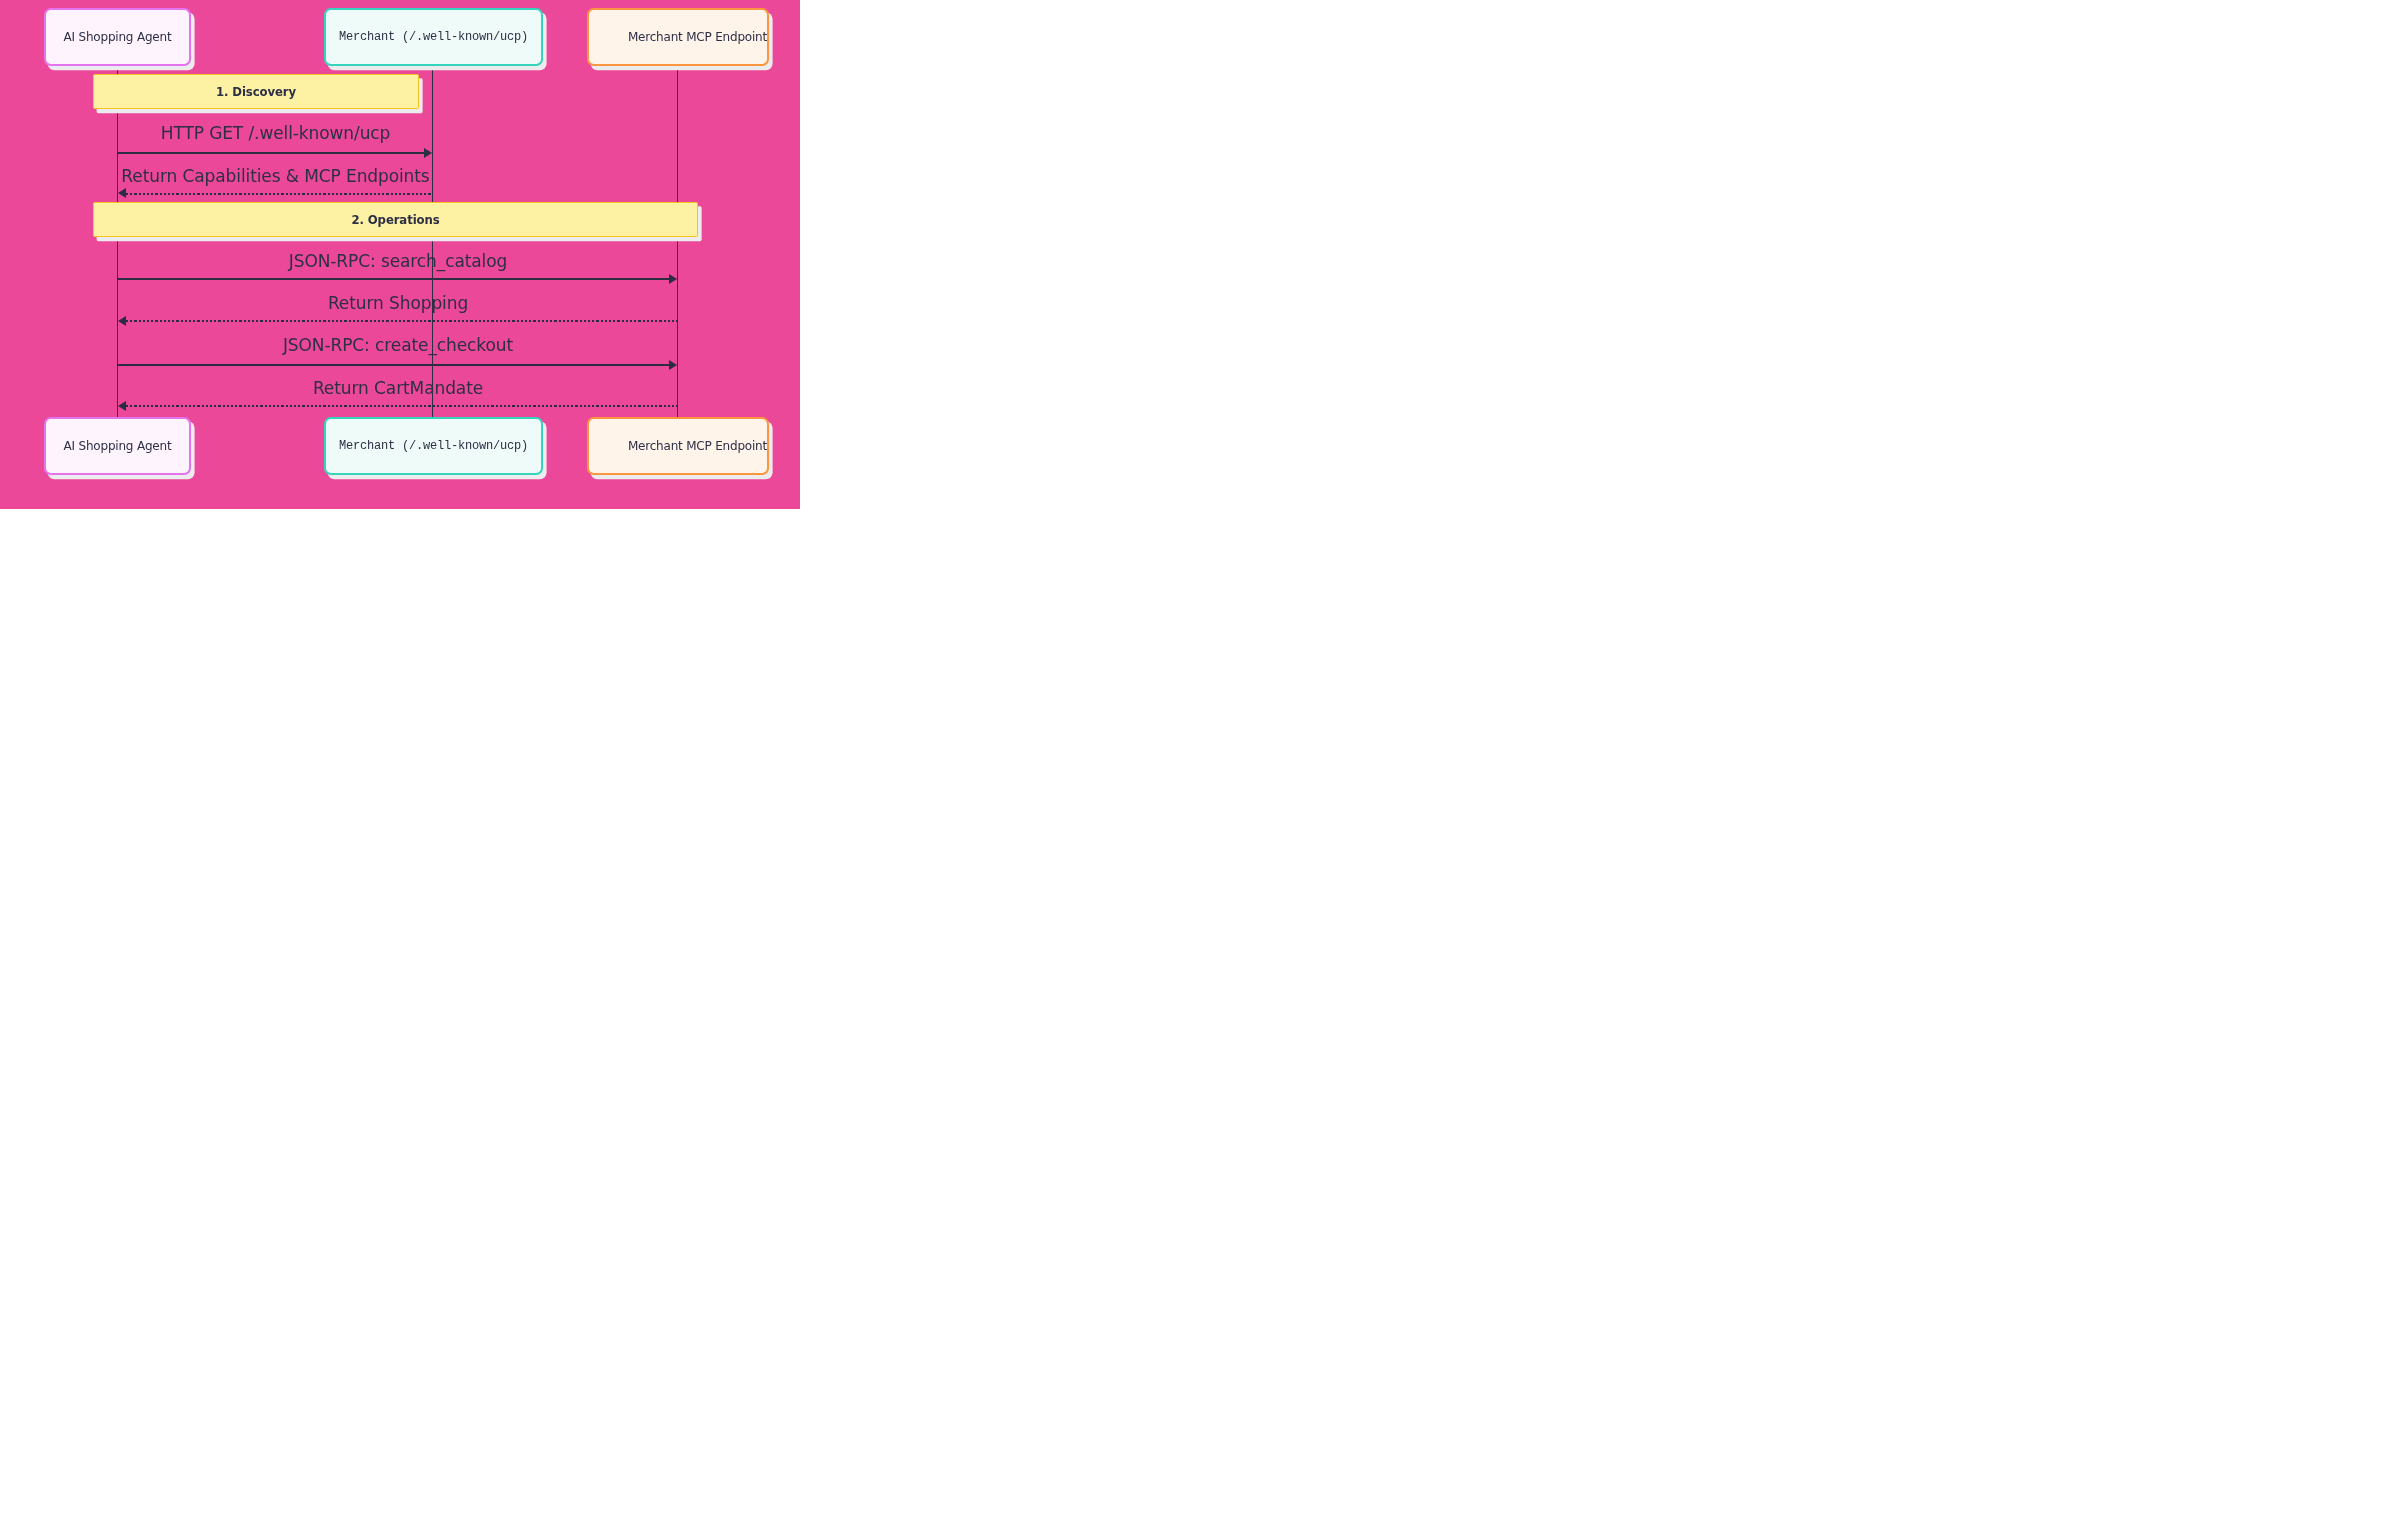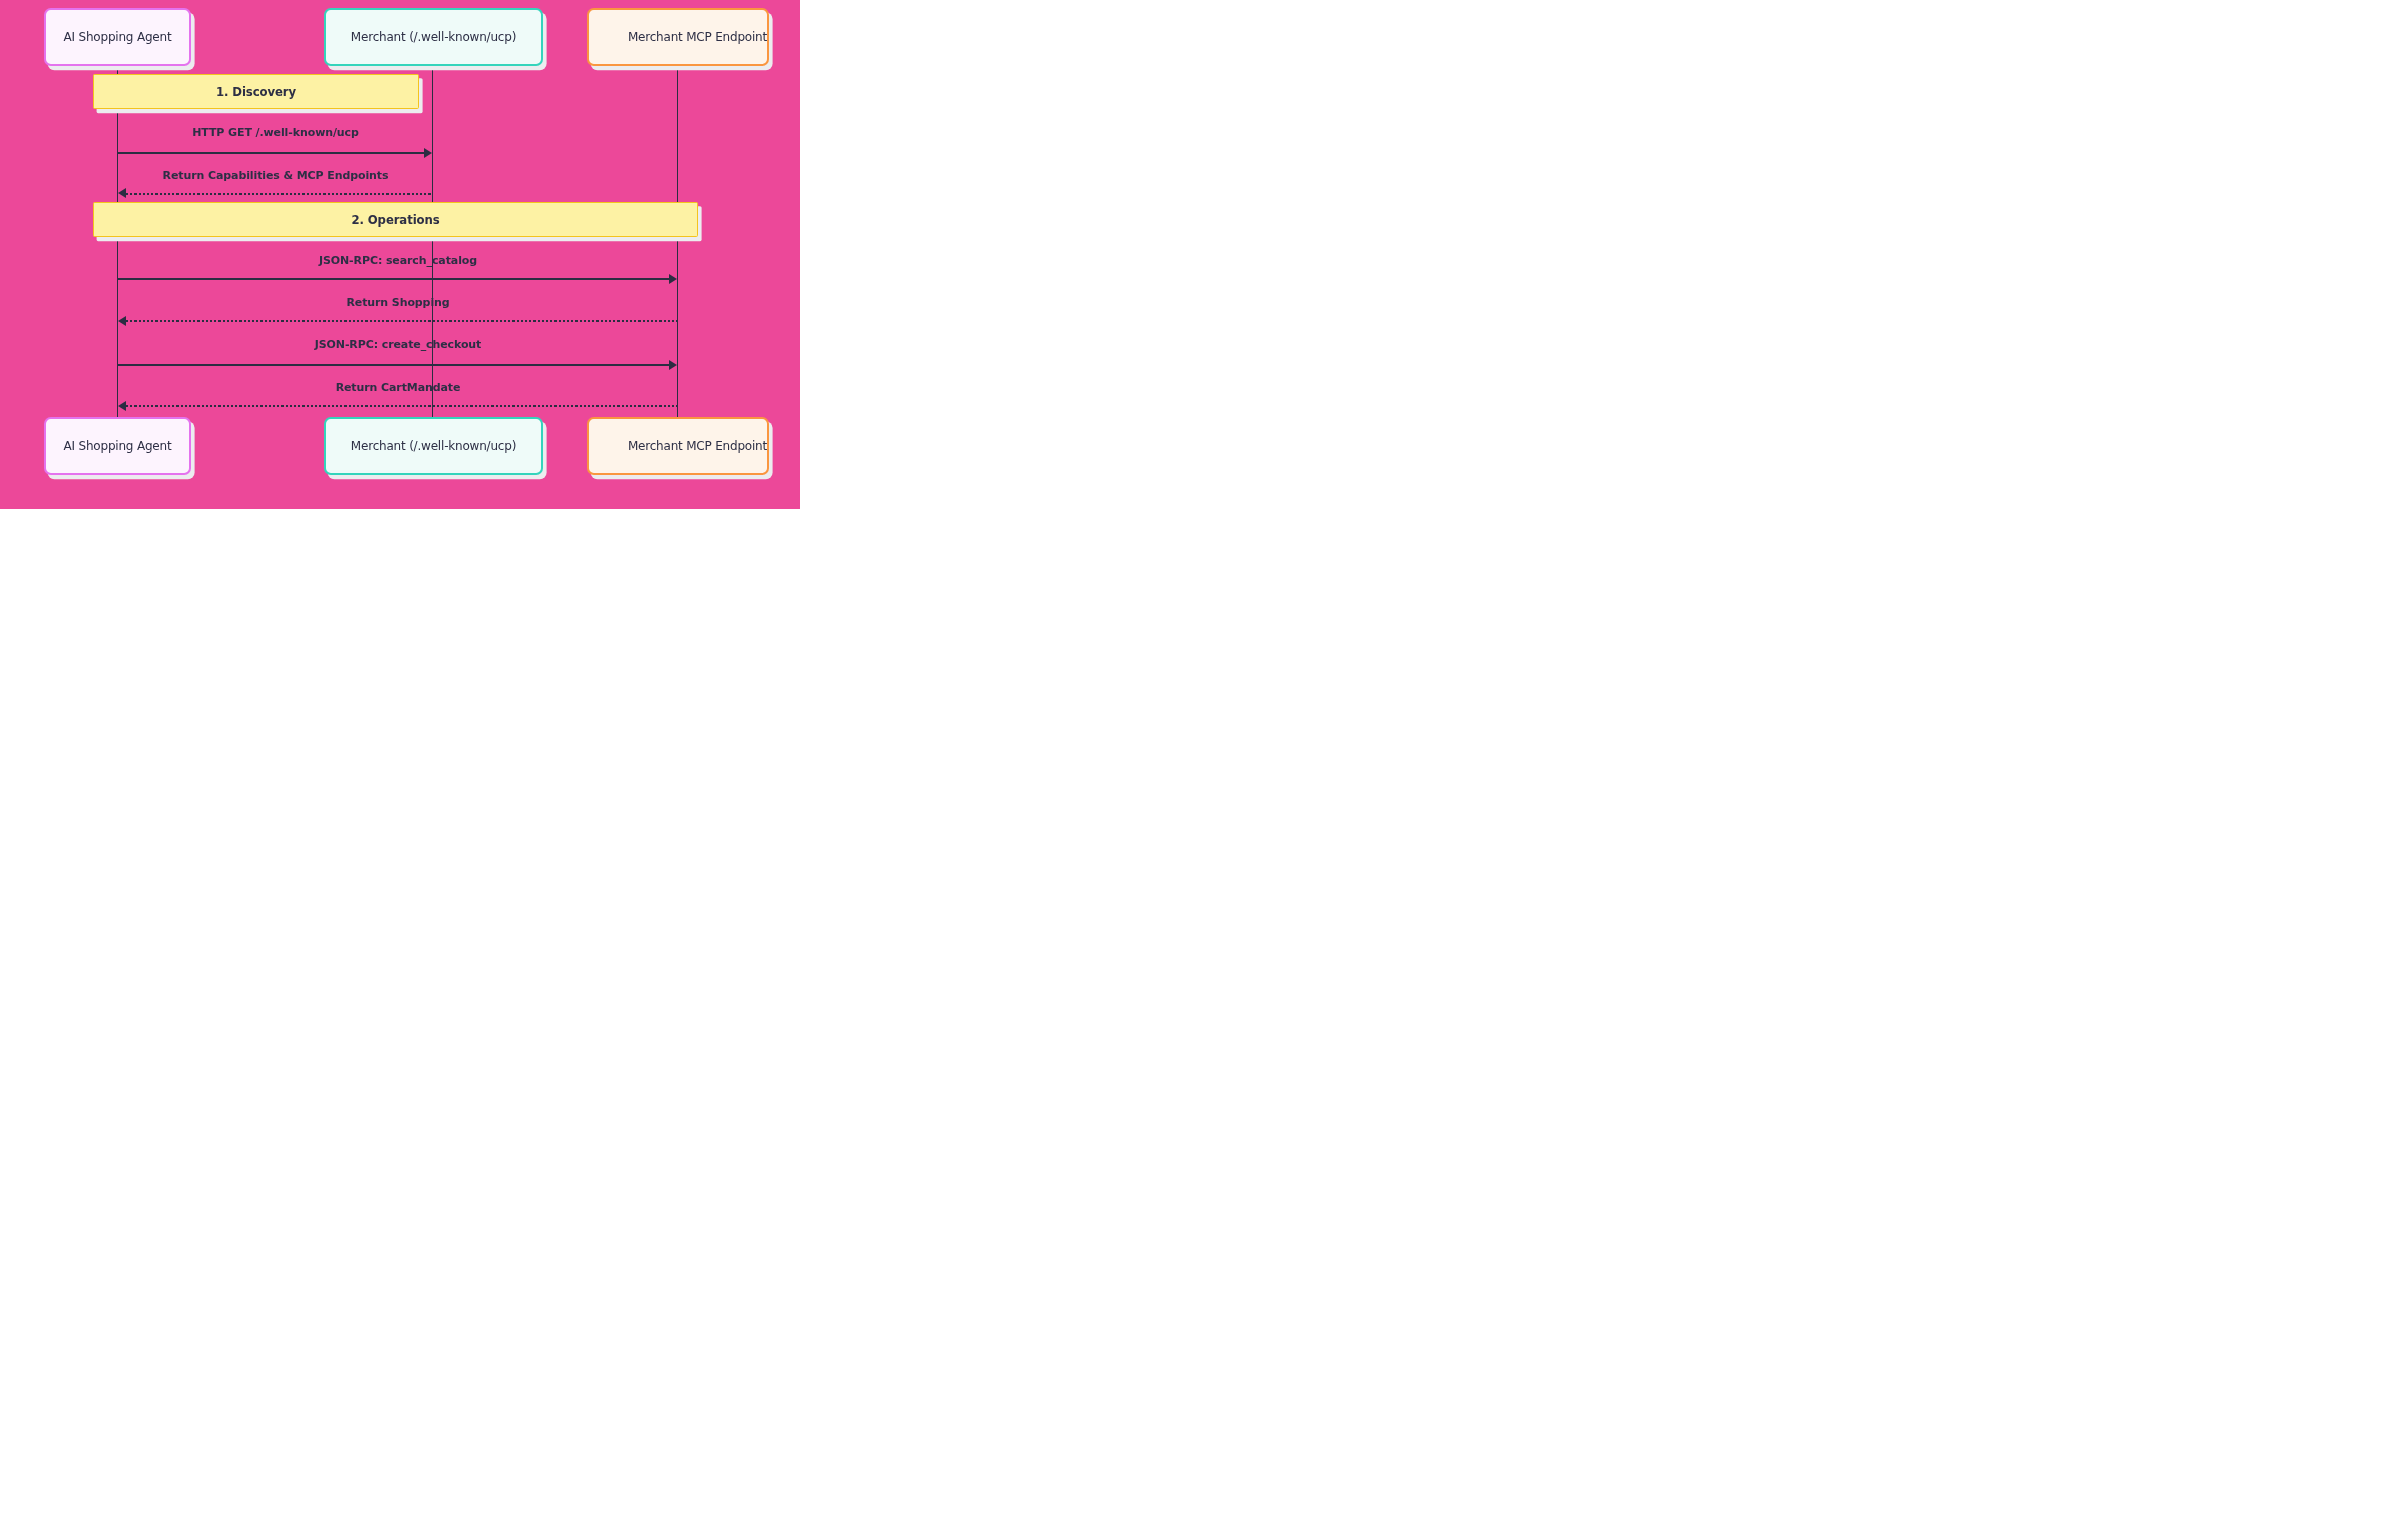--- a/index.html
+++ b/index.html
@@ -8,21 +8,21 @@
 
   
   .actor{
     position:absolute;height:58px;box-sizing:border-box;
     border-radius:6.8px;border:2.6px solid;
     display:flex;align-items:center;justify-content:center;
     font-size:12px;font-weight:500;letter-spacing:-0.2px;
     box-shadow:3.6px 4.2px 0 #ececef;z-index:3;background:#fff;
   }
   .actor.pink  {border-color:#e473ee;background:#fdf4fe;}
-  .actor.teal  {border-color:#35d4bc;background:#effbf9;}
+  .actor.teal  {border-color:#35d4bc;background:#effbf9;font-family:Liberation Mono, monospace;}
   .actor.orange{border-color:#fa9640;background:#fef4ea;}
 
   .a-agent   {left:44px;  width:147px;}
   .a-merchant{left:324px; width:219px;}
   .a-mcp     {left:587px;width:182px;justify-content:flex-end;}
   .row-top   {top:7.8px;}
   .row-bottom{top:417px;}
 
   
   .lifeline{position:absolute;top:66px;height:351px;width:1.3px;background:#2b2d42;z-index:1;}
@@ -36,21 +36,21 @@
     background:#fdf2a4;border:1.8px solid #f4c41d;border-radius:1.6px;
     display:flex;align-items:center;justify-content:center;
     font-size:11.7px;font-weight:700;letter-spacing:-0.1px;
     box-shadow:3.6px 4.2px 0 #ececef;z-index:4;
   }
   .b-discovery {left:93px;top:74px;width:326px;}
   .b-operations{left:93px;top:202px;width:605px;}
 
   
   .msg-label{
-    position:absolute;text-align:center;font-size:11px;font-weight:700;
+    position:absolute;text-align:center;font-size:17px;font-weight:400;
     letter-spacing:-0.1px;z-index:5;line-height:16.7px;
   }
   .span-short{left:118px;width:315px;}  
   .span-long {left:118px;width:560px;} 
 
   
   .msg-line{position:absolute;height:1.8px;z-index:2;}
   .msg-line.solid{background:#2b2d42;}
   .msg-line.dotted{background:repeating-linear-gradient(90deg,#2b2d42 0 2.3px,transparent 2.3px 4.2px);}
   .arrowhead{position:absolute;width:0;height:0;z-index:2;

